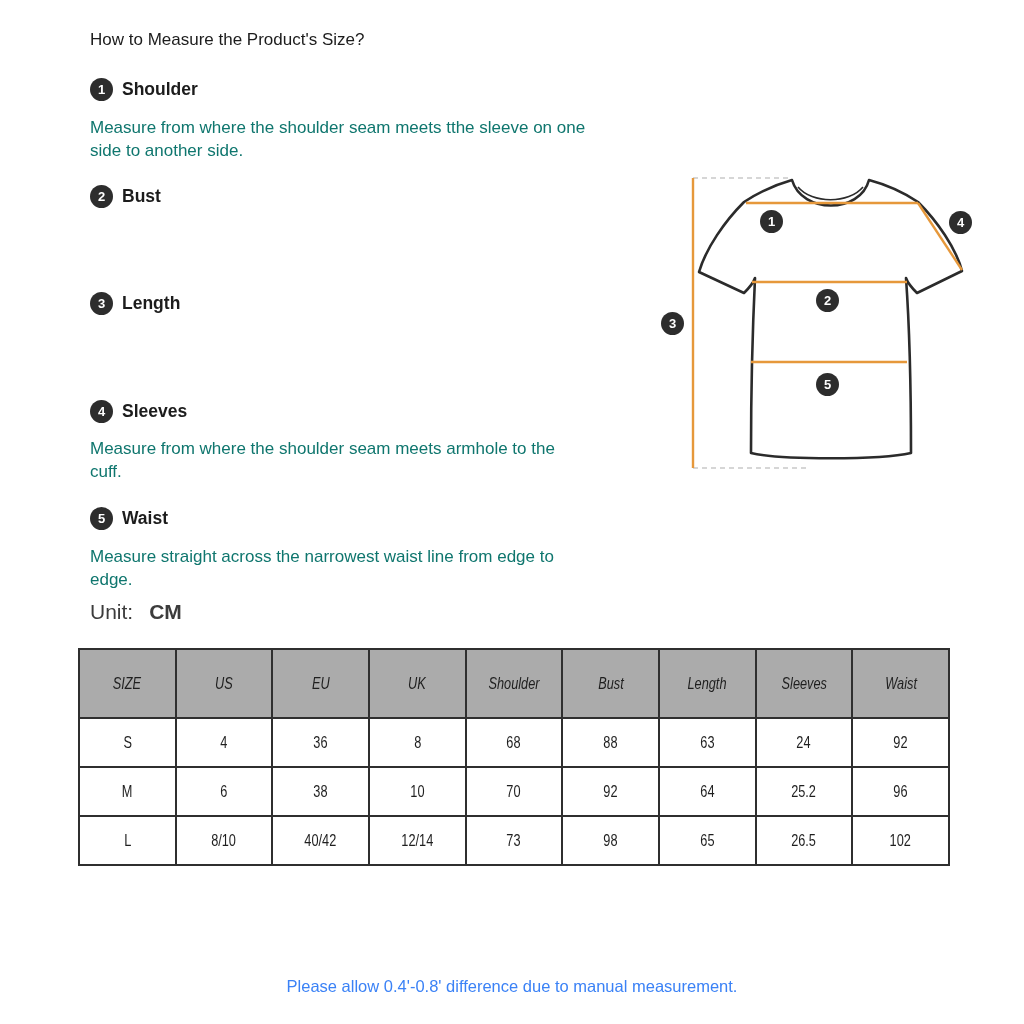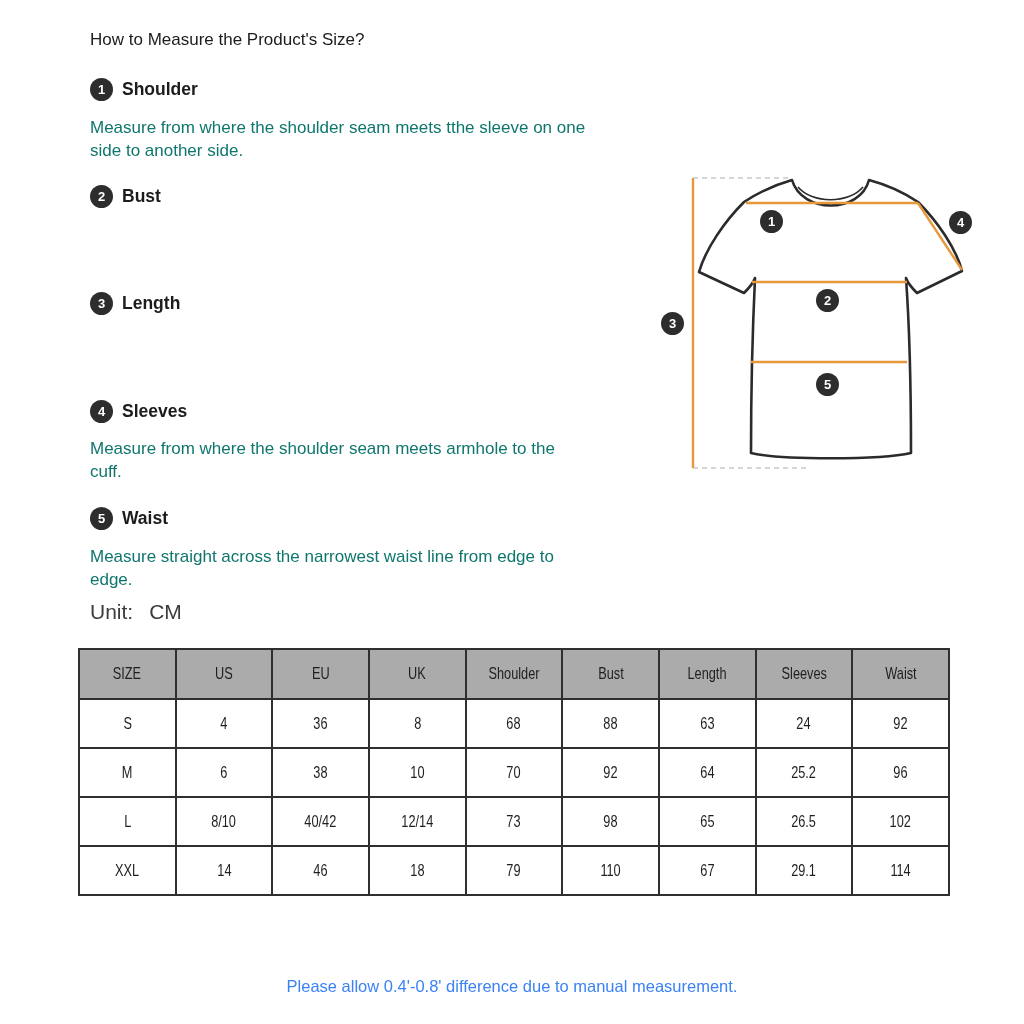--- a/index.html
+++ b/index.html
@@ -30,21 +30,21 @@
     display: inline-flex; align-items: center; justify-content: center;
     flex: 0 0 23px; line-height: 1;
   }
   .sec-label { font-size: 17.5px; font-weight: bold; }
   .desc {
     position: absolute; left: 0; margin: 0;
     font-size: 17px; line-height: 22.5px;
     white-space: pre-line; width: 548px; color: #0f766e;
   }
   .unit { position: absolute; top: 600px; left: 0; font-size: 21px; color: #3c3c3c; }
-  .unit-val { margin-left: 16px; }
+  .unit-val { margin-left: 16px; font-weight: bold; }
 
   .diagram { position: absolute; left: 640px; top: 160px; width: 360px; height: 330px; }
   .diagram svg { position: absolute; left: 0; top: 0; }
   .shirt { fill: #ffffff; stroke: var(--outline); stroke-width: 2.6; stroke-linejoin: round; }
   .collar { fill: none; stroke: var(--outline); stroke-width: 1.6; }
   .oline { stroke: var(--orange); stroke-width: 2.4; }
   .dash { stroke: var(--dashed); stroke-width: 1.6; stroke-dasharray: 5 4; }
   .marker {
     position: absolute; width: 23px; height: 23px; border-radius: 50%;
     background: var(--badge); color: #fff; font-size: 13px; font-weight: bold;
@@ -58,21 +58,21 @@
 
   table.size {
     position: absolute; left: 78px; top: 648px; width: 872px;
     border-collapse: collapse; table-layout: fixed;
   }
   table.size th, table.size td {
     border: 2px solid var(--border);
     text-align: center; vertical-align: middle;
     padding: 0; color: #1f1f1f;
   }
-  table.size thead th { background: var(--header-bg); height: 50px; font-weight: normal; }
+  table.size thead th { background: var(--header-bg); height: 69px; font-weight: normal; font-style: italic; }
   table.size tbody td { background: #ffffff; height: 49px; }
   .cond { display: inline-block; transform: scaleX(0.75); font-size: 17px; white-space: nowrap; }
 
   .footer {
     position: absolute; left: 0; top: 977px; width: 1024px;
     text-align: center; font-size: 16.5px; color: #3b82f6;
   }
 </style>
 </head>
 <body>
@@ -187,27 +187,16 @@
         <td><span class="cond">L</span></td>
         <td><span class="cond">8/10</span></td>
         <td><span class="cond">40/42</span></td>
         <td><span class="cond">12/14</span></td>
         <td><span class="cond">73</span></td>
         <td><span class="cond">98</span></td>
         <td><span class="cond">65</span></td>
         <td><span class="cond">26.5</span></td>
         <td><span class="cond">102</span></td>
       </tr>
-      <tr>
-        <td><span class="cond">XXL</span></td>
-        <td><span class="cond">14</span></td>
-        <td><span class="cond">46</span></td>
-        <td><span class="cond">18</span></td>
-        <td><span class="cond">79</span></td>
-        <td><span class="cond">110</span></td>
-        <td><span class="cond">67</span></td>
-        <td><span class="cond">29.1</span></td>
-        <td><span class="cond">114</span></td>
-      </tr>
     </tbody>
 </table>
 
 <div class="footer">Please allow 0.4'-0.8' difference due to manual measurement.</div>
 
 </body></html>

